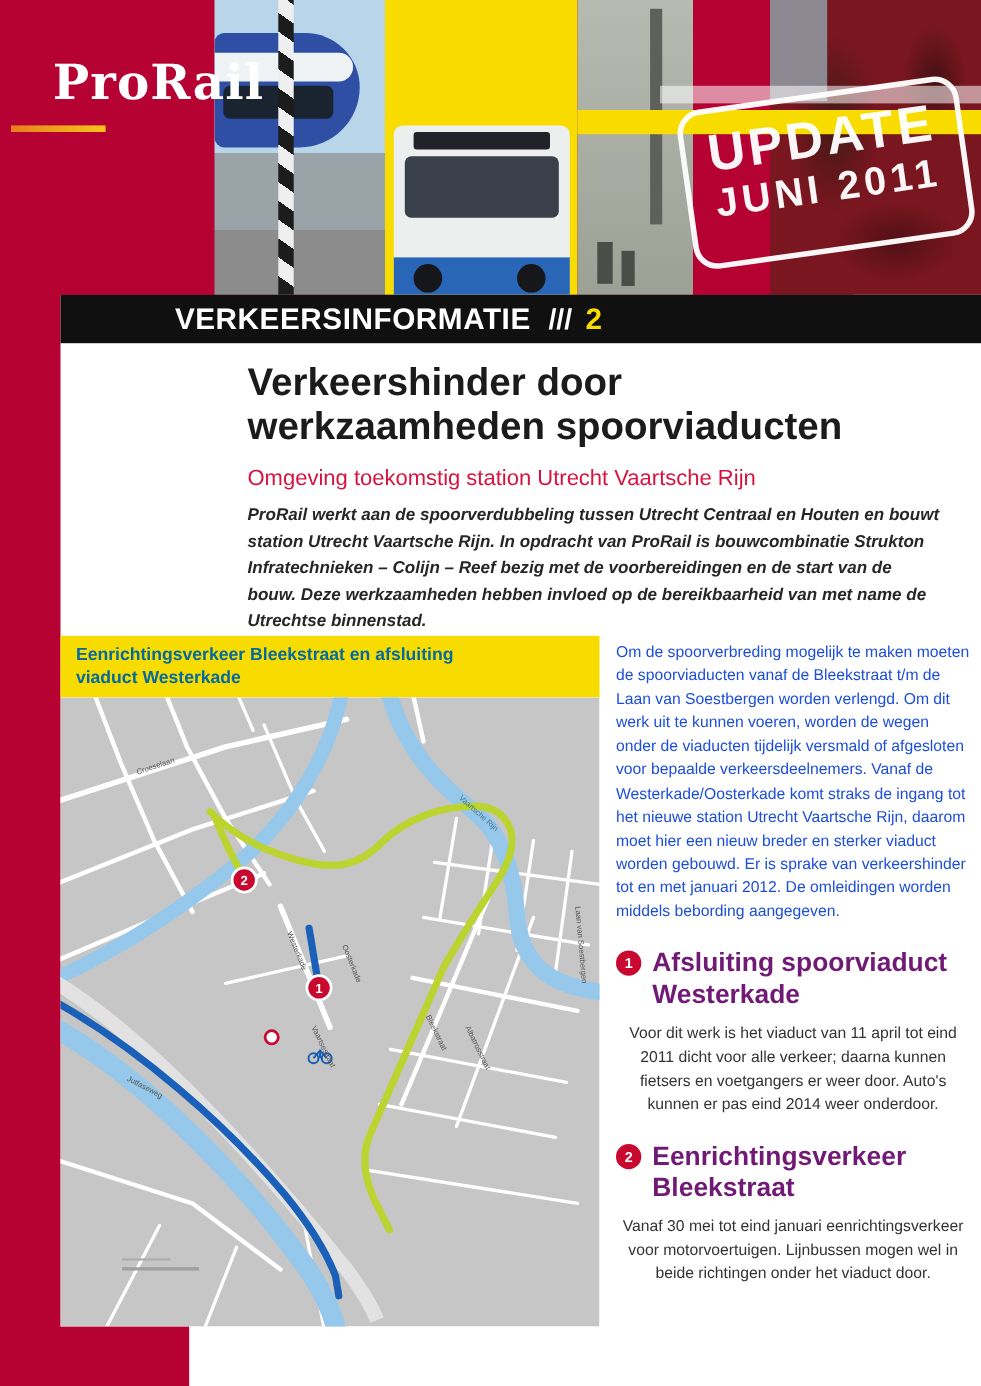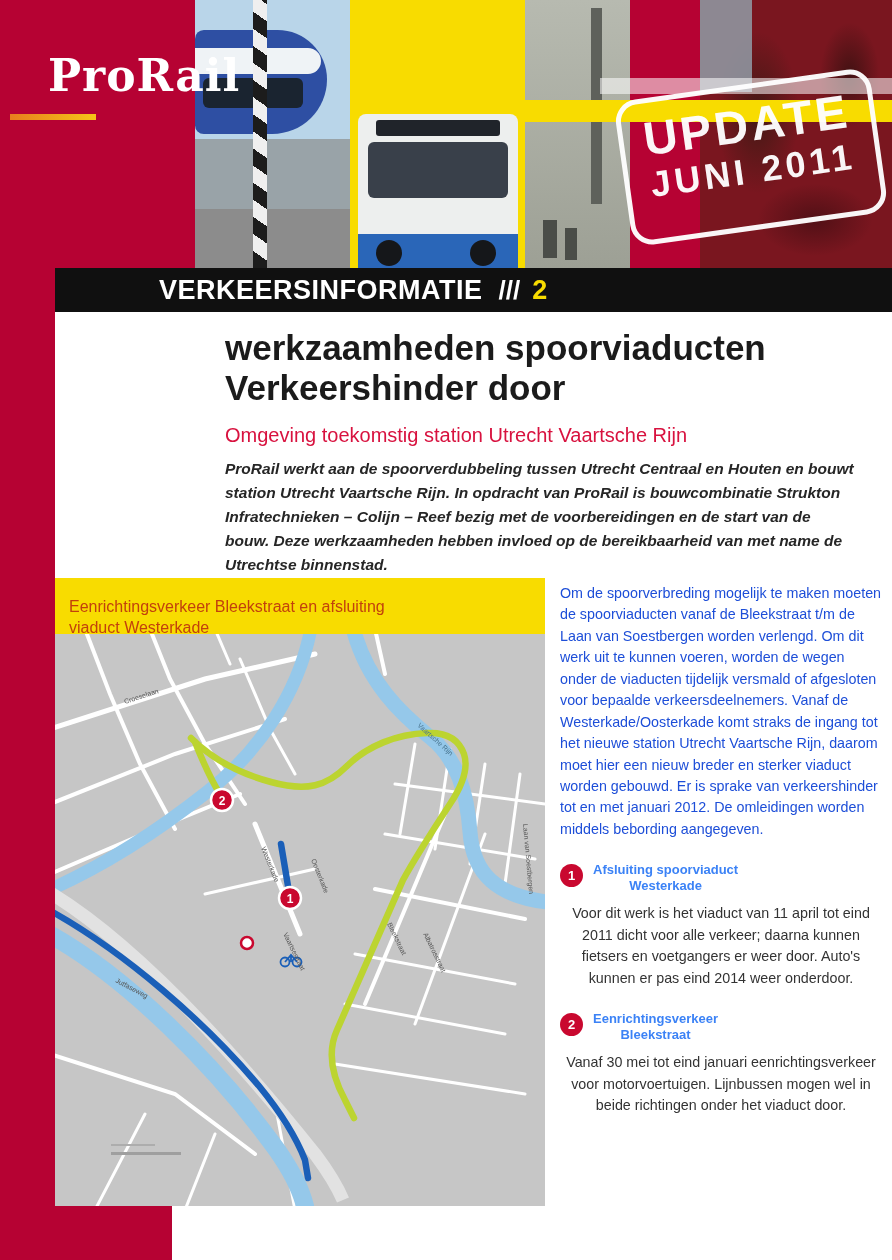--- a/index.html
+++ b/index.html
@@ -65,32 +65,32 @@
   
   .title    { position:absolute; left:225px; top:328px; width:640px;
               font-size:35px; line-height:1.14; font-weight:700; color:#1b1b1b; }
   .subtitle { position:absolute; left:225px; top:424px; width:640px;
               font-size:20px; font-weight:400; color:#D8123F; }
   .intro    { position:absolute; left:225px; top:457px; width:632px;
               font-size:15.5px; line-height:1.55; font-weight:700; font-style:italic; color:#262626; }
 
   
   .map-header { position:absolute; left:55px; top:578px; width:490px; height:56px; background:#F8DC00;
-                padding:18px 14px; color:#c2410c; font-size:16px; line-height:1.32; font-weight:400; }
+                padding:7px 14px; color:#0369a1; font-size:16px; line-height:1.32; font-weight:700; }
   .map-wrap   { position:absolute; left:55px; top:634px; width:490px; height:572px; }
 
   
   .rightcol { position:absolute; left:560px; top:578px; width:322px; }
   .rc-heading { color:#E0042F; font-size:15px; font-weight:800; }
   .rc-body    { margin-top:5px; font-size:14.3px; line-height:1.5; color:#1d4ed8; }
   .rc-section { margin-top:22px; }
   .rc-sec-head { display:flex; gap:10px; }
   .num-circle { flex:0 0 23px; height:23px; border-radius:50%; background:#C9082F; color:#fff;
                 font-size:13px; font-weight:800; line-height:23px; text-align:center; margin-top:2px; }
-  .rc-sec-title { color:#3b82f6; font-size:13px; line-height:1.2; font-weight:800;text-align:center; }
+  .rc-sec-title { color:#701a75; font-size:24px; line-height:1.2; font-weight:800; }
   .rc-sec-body  { margin-top:10px; font-size:14.3px; line-height:1.5; color:#333;text-align:center; }
 
   svg text.street { font-family:"Liberation Sans", sans-serif; font-size:7px; fill:#555; }
   svg text.water-label { font-family:"Liberation Sans", sans-serif; font-size:7px; fill:#48748E; }
   svg text.marker-num { font-family:"Liberation Sans", sans-serif; font-size:12px; font-weight:bold; fill:#fff; }
 </style>
 </head>
 <body>
 
 <div class="page">
@@ -142,22 +142,22 @@
     </div>
   </div>
 
   <div class="banner">
     <span class="banner-title">VERKEERSINFORMATIE</span>
     <span class="banner-slashes">///</span>
     <span class="banner-number">2</span>
   </div>
 
   <div class="title">
+    <div>Verkeershinder door</div>
     <div>werkzaamheden spoorviaducten</div>
-    <div>Verkeershinder door</div>
   </div>
   <div class="subtitle">Omgeving toekomstig station Utrecht Vaartsche Rijn</div>
   <div class="intro">ProRail werkt aan de spoorverdubbeling tussen Utrecht Centraal en Houten en bouwt station Utrecht Vaartsche Rijn. In opdracht van ProRail is bouwcombinatie Strukton Infratechnieken – Colijn – Reef bezig met de voorbereidingen en de start van de bouw. Deze werkzaamheden hebben invloed op de bereikbaarheid van met name de Utrechtse binnenstad.</div>
 
   <div class="map-header">
     <div>Eenrichtingsverkeer Bleekstraat en afsluiting</div>
     <div>viaduct Westerkade</div>
   </div>
 
   <div class="map-wrap">

